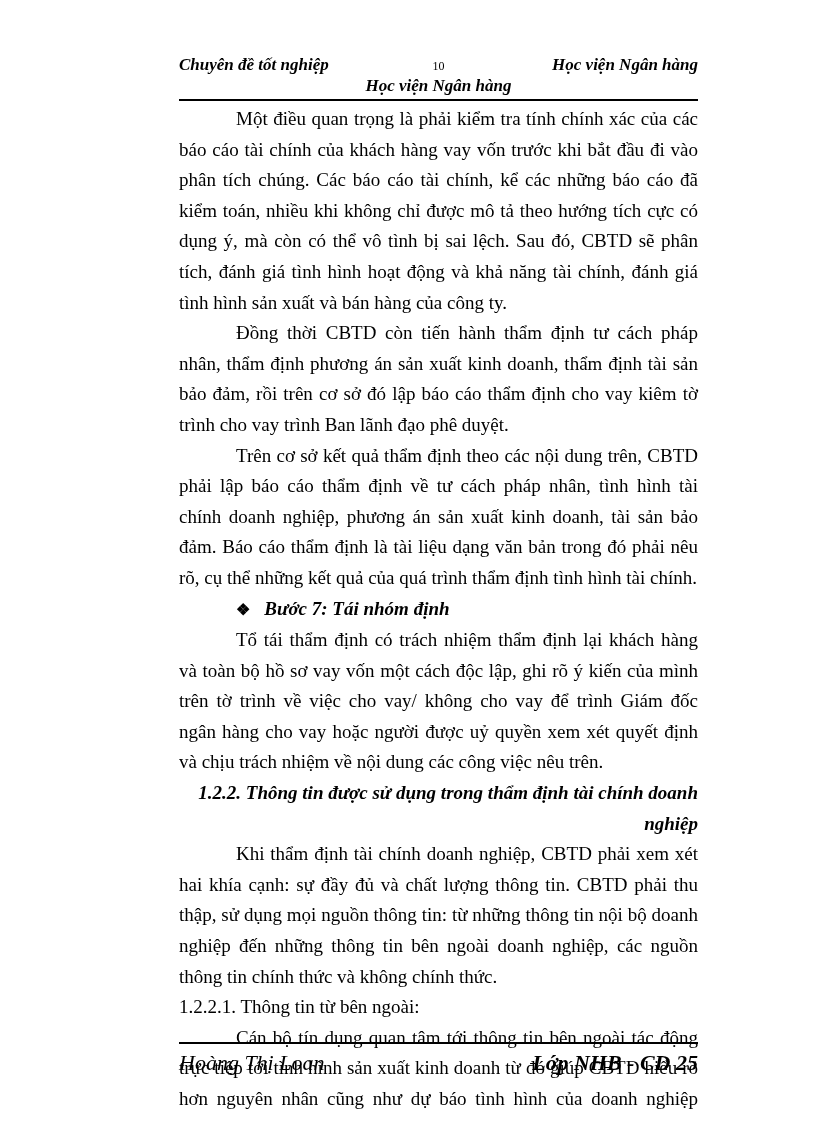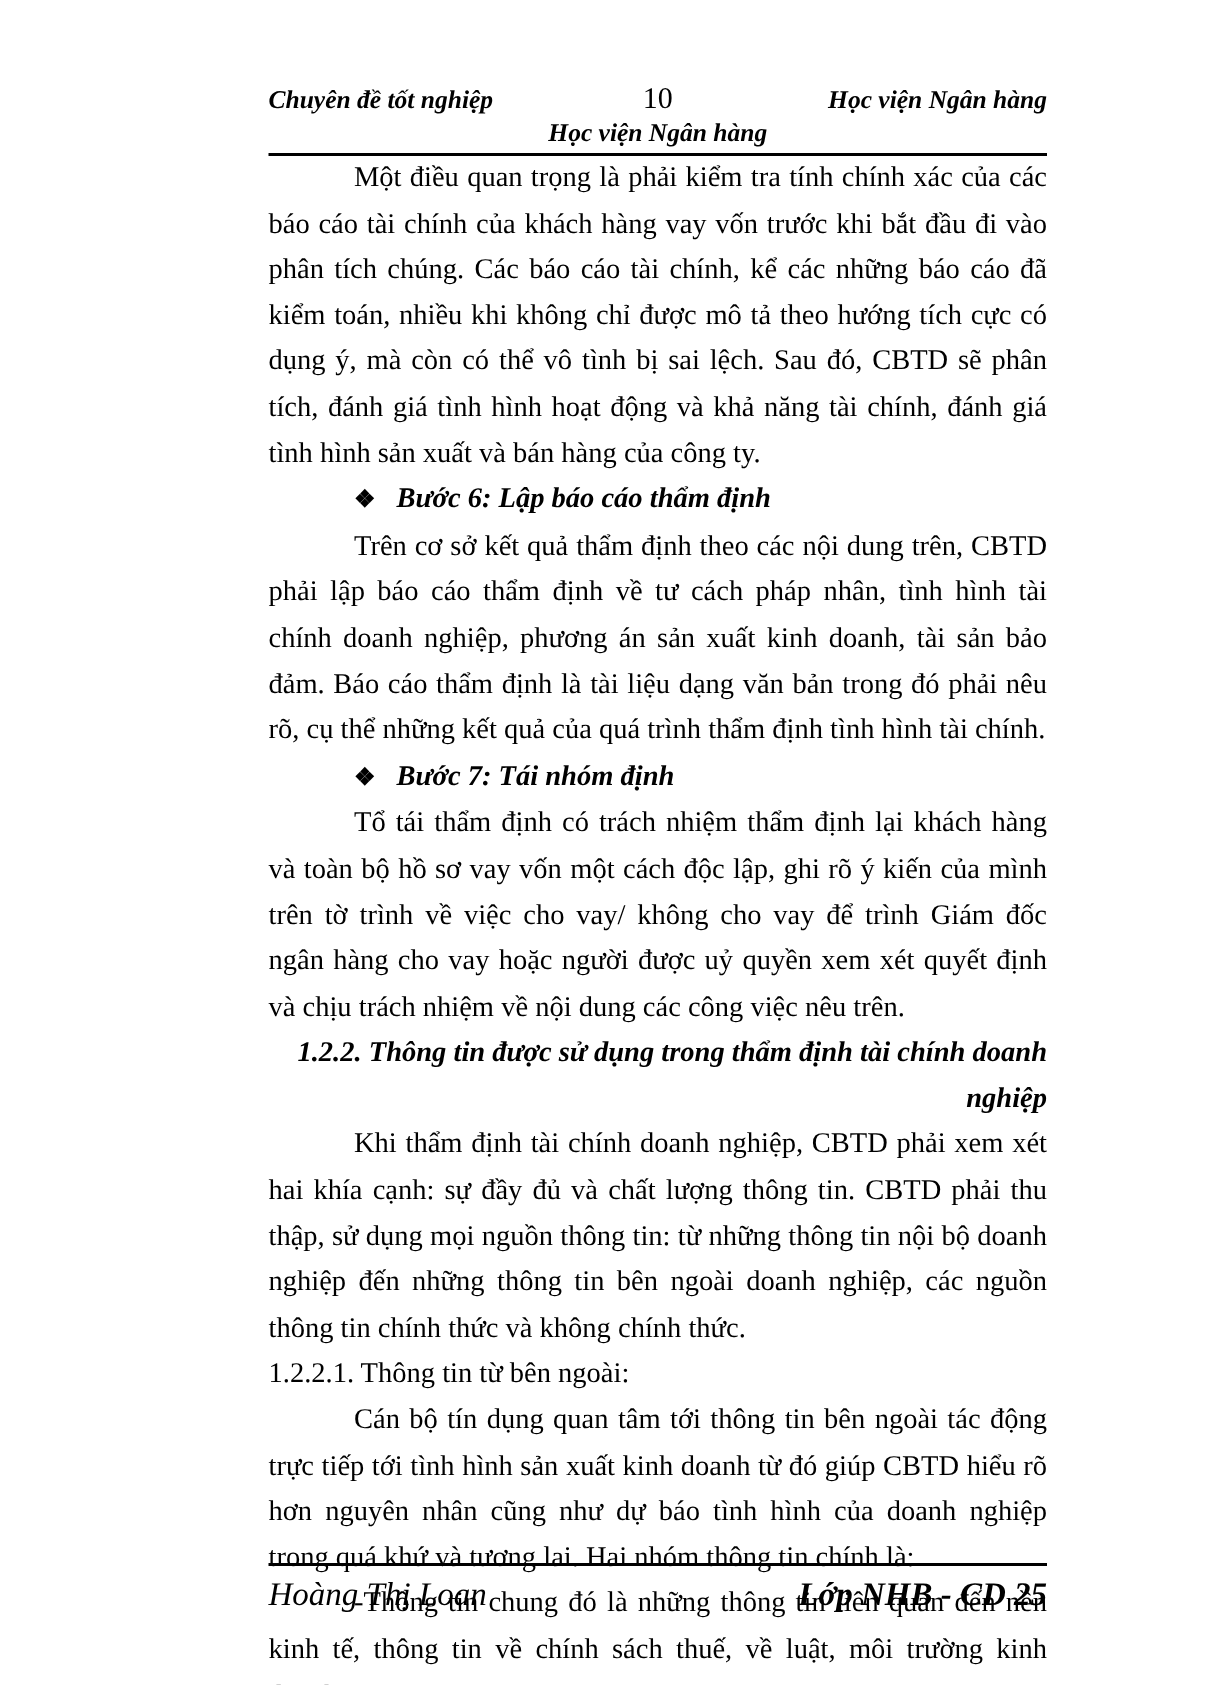--- a/index.html
+++ b/index.html
@@ -19,21 +19,21 @@
     top: 55px;
     left: 137px;
     right: 76px;
   }
   .header-row {
     display: flex;
     align-items: baseline;
     font-size: 17px;
   }
   .hdr-left  { flex: 1; text-align: left;  font-weight: bold; font-style: italic; }
-  .hdr-page  { width: 70px; text-align: center; font-size: 20px; }
+  .hdr-page  { width: 70px; text-align: center; font-size: 12px; }
   .hdr-right { flex: 1; text-align: right; font-weight: bold; font-style: italic; }
   .hdr-sub {
     text-align: center;
     font-weight: bold;
     font-style: italic;
     font-size: 17px;
     margin-top: 1px;
   }
   .header-rule {
     border-top: 2px solid #000;
@@ -84,24 +84,22 @@
       <span class="hdr-left">Chuyên đề tốt nghiệp</span>
       <span class="hdr-page">10</span>
       <span class="hdr-right">Học viện Ngân hàng</span>
     </div>
     <div class="hdr-sub">Học viện Ngân hàng</div>
     <div class="header-rule"></div>
   </div>
 
   <div class="content">
     <p class="para">Một điều quan trọng là phải kiểm tra tính chính xác của các báo cáo tài chính của khách hàng vay vốn trước khi bắt đầu đi vào phân tích chúng. Các báo cáo tài chính, kể các những báo cáo đã kiểm toán, nhiều khi không chỉ được mô tả theo hướng tích cực có dụng ý, mà còn có thể vô tình bị sai lệch. Sau đó, CBTD sẽ phân tích, đánh giá tình hình hoạt động và khả năng tài chính, đánh giá tình hình sản xuất và bán hàng của công ty.</p>
+    <p class="para">Đồng thời CBTD còn tiến hành thẩm định tư cách pháp nhân, thẩm định phương án sản xuất kinh doanh, thẩm định tài sản bảo đảm, rồi trên cơ sở đó lập báo cáo thẩm định cho vay kiêm tờ trình cho vay trình Ban lãnh đạo phê duyệt.</p>
 
-    <p class="bullet">
-      <span class="bullet-glyph">❖</span><span>Bước 6: Lập báo cáo thẩm định</span>
-    </p>
 
     <p class="para">Trên cơ sở kết quả thẩm định theo các nội dung trên, CBTD phải lập báo cáo thẩm định về tư cách pháp nhân, tình hình tài chính doanh nghiệp, phương án sản xuất kinh doanh, tài sản bảo đảm. Báo cáo thẩm định là tài liệu dạng văn bản trong đó phải nêu rõ, cụ thể những kết quả của quá trình thẩm định tình hình tài chính.</p>
 
     <p class="bullet">
       <span class="bullet-glyph">❖</span><span>Bước 7: Tái nhóm định</span>
     </p>
 
     <p class="para">Tổ tái thẩm định có trách nhiệm thẩm định lại khách hàng và toàn bộ hồ sơ vay vốn một cách độc lập, ghi rõ ý kiến của mình trên tờ trình về việc cho vay/ không cho vay để trình Giám đốc ngân hàng cho vay hoặc người được uỷ quyền xem xét quyết định và chịu trách nhiệm về nội dung các công việc nêu trên.</p>
 
     <p class="h-bold">1.2.2. Thông tin được sử dụng trong thẩm định tài chính doanh nghiệp</p>

